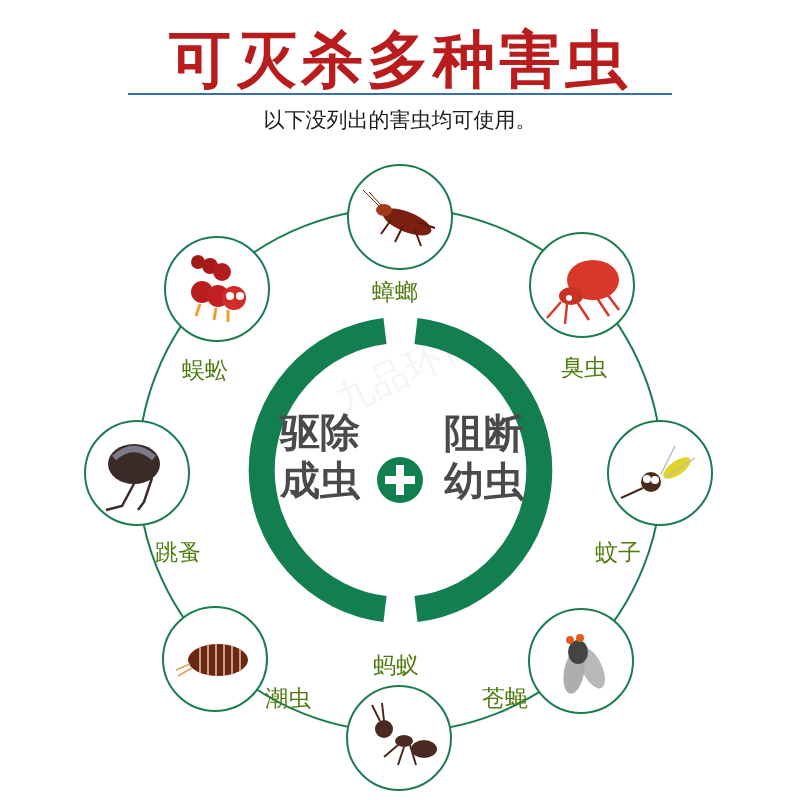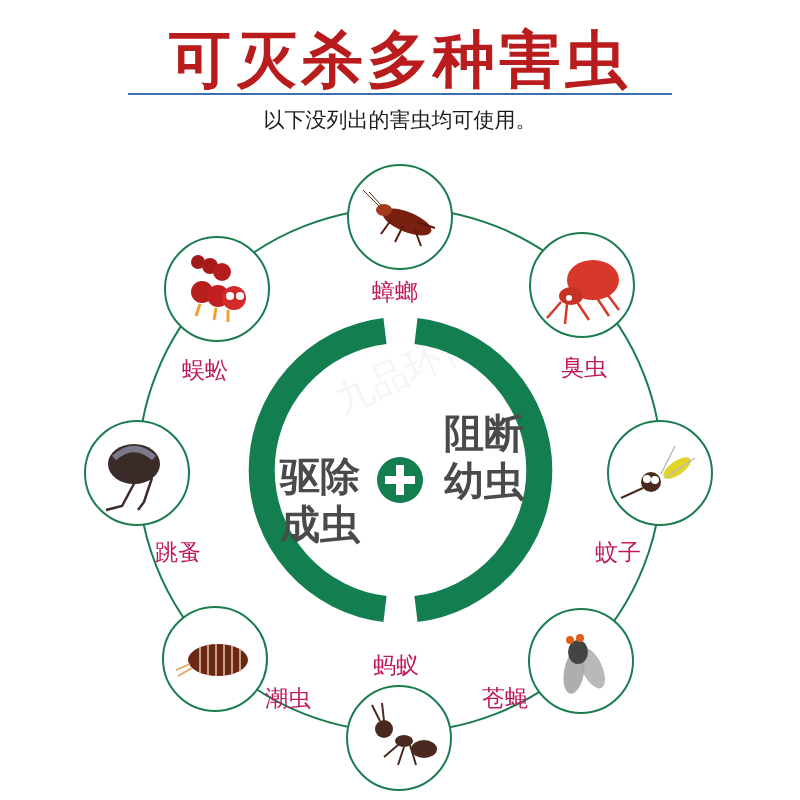--- a/index.html
+++ b/index.html
@@ -3,21 +3,21 @@
 <meta charset="utf-8">
 <style>
   html,body{margin:0;padding:0;background:#ffffff;}
   body{width:800px;height:800px;position:relative;overflow:hidden;font-family:"DejaVu Sans",sans-serif;}
   .title{position:absolute;left:0;top:18px;width:800px;text-align:center;font-size:62px;font-weight:bold;color:#b91c1c;letter-spacing:4px;}
   .rule{position:absolute;left:128px;top:93px;width:544px;height:2px;background:#3b6db3;}
   .subtitle{position:absolute;left:0;top:106px;width:800px;text-align:center;font-size:21px;color:#1a1a1a;}
   svg.ring{position:absolute;left:0;top:0;}
   .node{position:absolute;width:106px;height:106px;border:2px solid #1b7d4e;border-radius:50%;background:#fff;box-sizing:border-box;display:flex;align-items:center;justify-content:center;overflow:hidden;}
   .node svg{width:90px;height:90px;}
-  .label{position:absolute;font-size:23px;color:#be185d;white-space:nowrap;}
+  .label{position:absolute;font-size:23px;color:#4d7c0f;white-space:nowrap;}
   .center-text{position:absolute;font-size:40px;font-weight:bold;color:#4a4a4a;line-height:48px;text-align:center;}
   .plus{position:absolute;left:377px;top:457px;width:46px;height:46px;border-radius:50%;background:#137e4f;}
   .plus:before,.plus:after{content:"";position:absolute;background:#fff;}
   .plus:before{left:19px;top:8px;width:8px;height:30px;}
   .plus:after{left:8px;top:19px;width:30px;height:8px;}
   .watermark{position:absolute;left:330px;top:345px;font-size:38px;color:rgba(150,160,190,0.10);transform:rotate(-25deg);font-family:"DejaVu Serif",serif;}
 </style>
 </head>
 <body>
 
@@ -115,21 +115,21 @@
       <circle cx="30" cy="48" r="11" fill="#b81e1e"></circle>
     <circle cx="46" cy="52" r="11" fill="#c02020"></circle>
       <circle cx="62" cy="54" r="12" fill="#d42a2a"></circle>
     <circle cx="58" cy="52" r="4" fill="#fff"></circle>
       <circle cx="68" cy="52" r="4" fill="#fff"></circle>
     <path d="M28 60 L24 72 M44 64 L42 76 M56 66 L56 78" stroke="#f0a030" stroke-width="3"></path>
   </svg>
 </div>
 <div class="label" style="left:182px;top:355px;">蜈蚣</div>
 
-<div class="center-text" style="left:280px;top:452px;">
+<div class="center-text" style="left:280px;top:408px;">
   <div>驱除</div>
   <div>成虫</div>
 </div>
 <div class="plus"></div>
 <div class="center-text" style="left:444px;top:409px;">
   <div>阻断</div>
   <div>幼虫</div>
 </div>
 
 </body></html>

